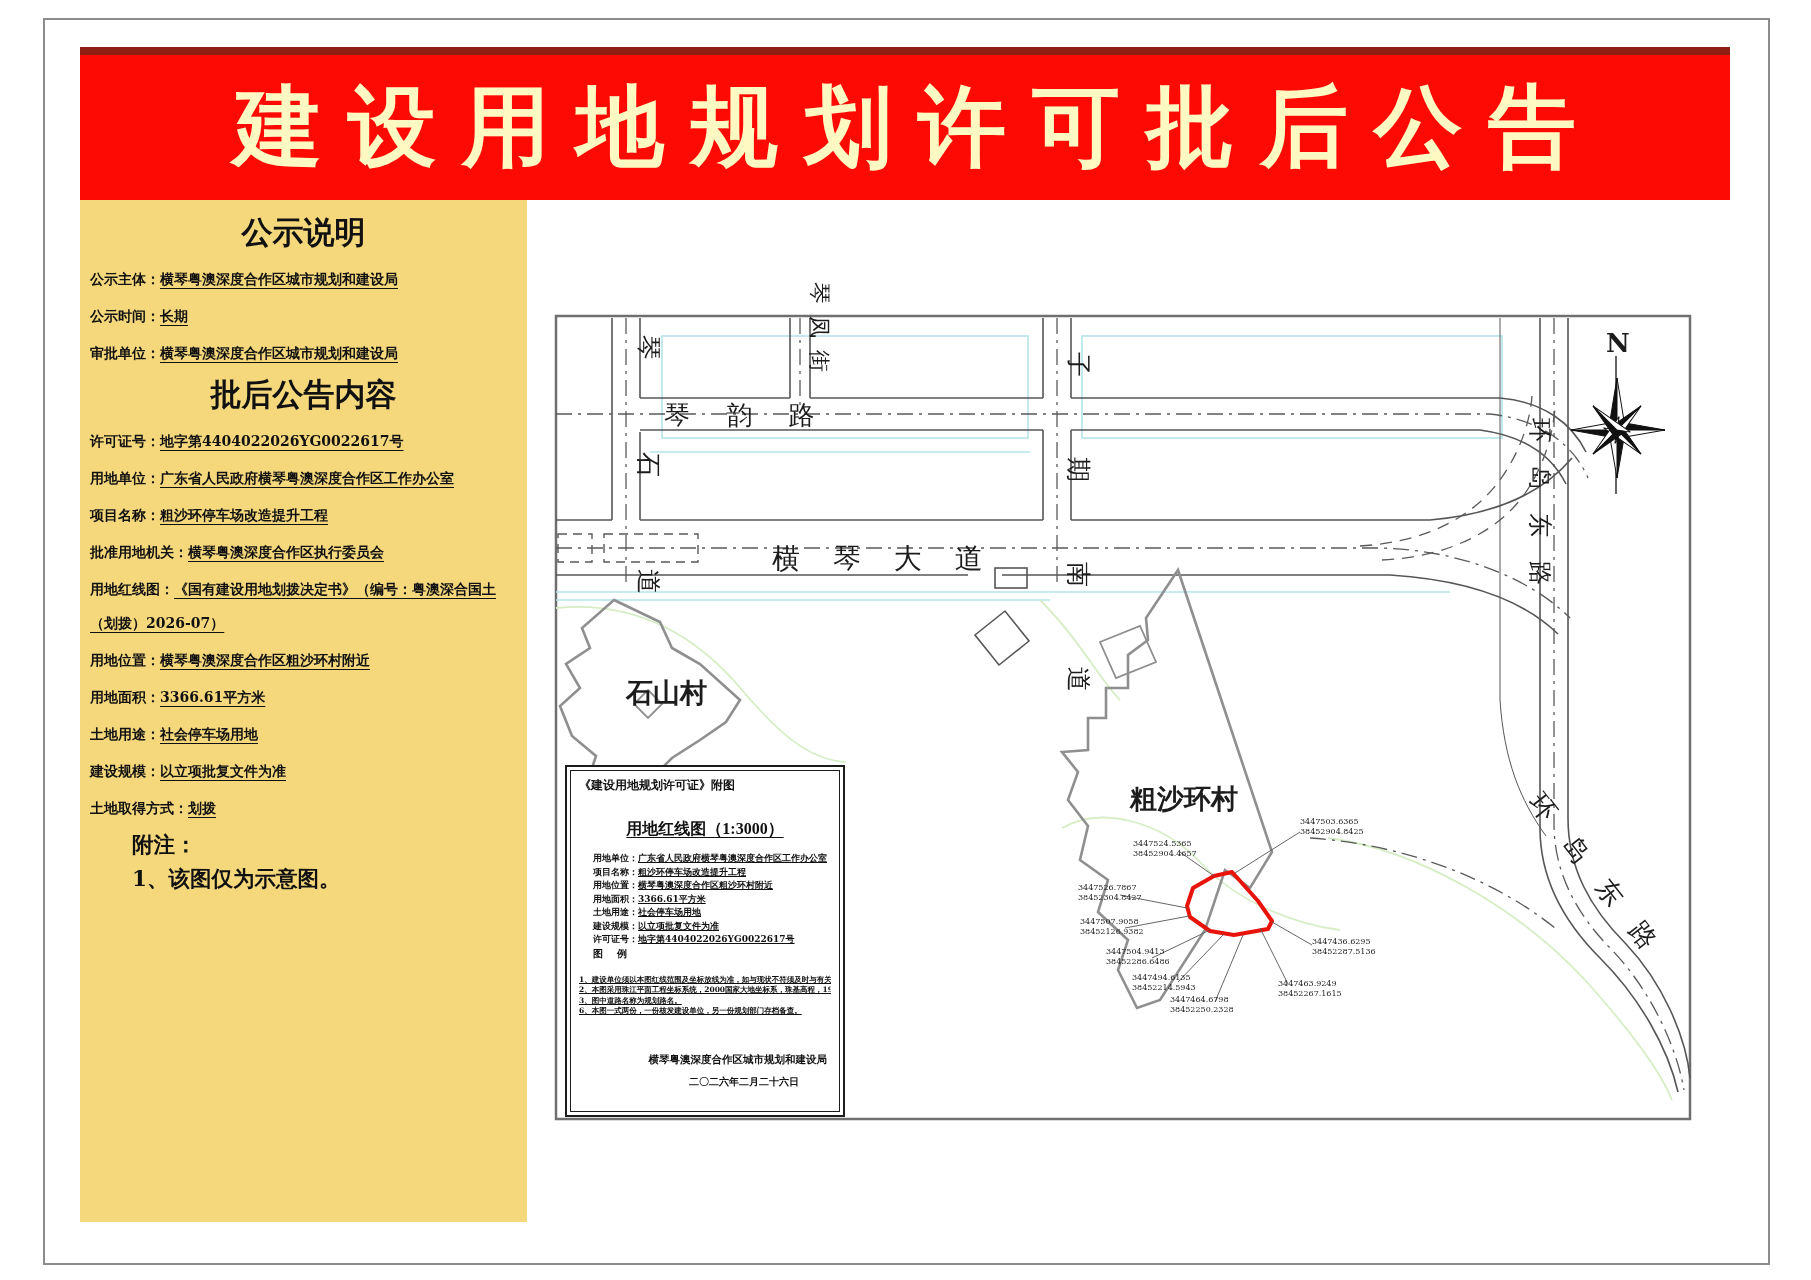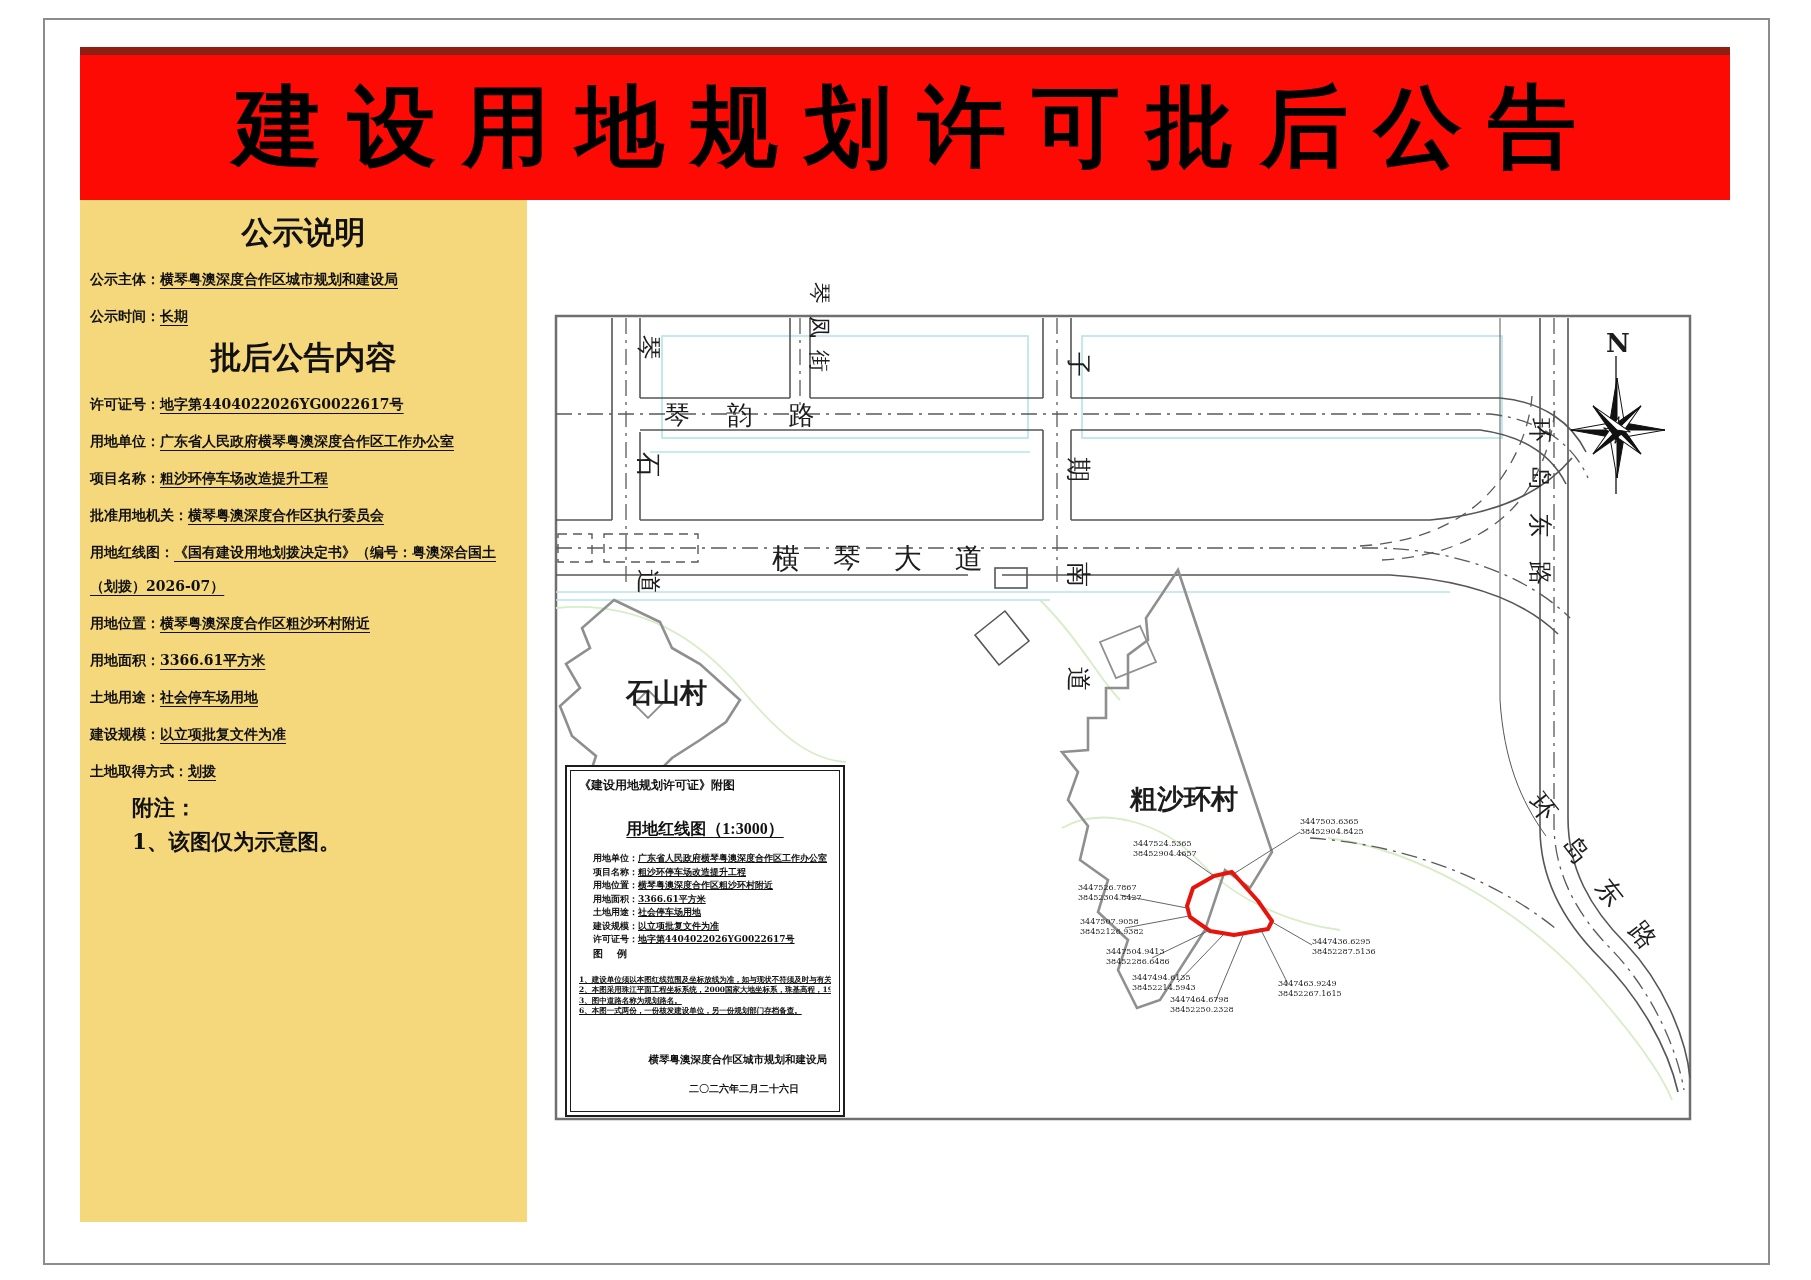--- a/index.html
+++ b/index.html
@@ -3,21 +3,21 @@
 <meta charset="utf-8">
 <style>
   html,body{margin:0;padding:0;background:#fff;}
   #page{position:relative;width:1811px;height:1280px;background:#fff;overflow:hidden;
         font-family:"DejaVu Serif","Liberation Serif",serif;color:#111;}
   #page-border{position:absolute;left:43px;top:18px;width:1723px;height:1243px;
         border:2px solid #8c8c8c;background:#fff;}
   
   #banner{position:absolute;left:80px;top:47px;width:1650px;height:153px;background:#fd0a04;
         border-top:8px solid #8e1f12;box-sizing:border-box;display:flex;align-items:center;justify-content:center;}
-  #banner .title{font-size:88px;font-weight:700;letter-spacing:26px;color:#000000;white-space:nowrap;
+  #banner .title{font-size:88px;font-weight:700;letter-spacing:26px;color:#fef9c3;white-space:nowrap;
         text-indent:26px;}
   
   #sidebar{position:absolute;left:80px;top:200px;width:447px;height:1022px;background:#f6d87c;
         box-sizing:border-box;padding:8px 10px 0 10px;}
   #sidebar .sec{font-size:31px;font-weight:700;text-align:center;margin:4px 0 8px 0;}
   #sidebar .item{font-size:14px;font-weight:700;line-height:34px;margin-bottom:3px;}
   #sidebar .item .val{text-decoration:underline;text-underline-offset:4px;}
   #sidebar .noteline{font-size:21.5px;font-weight:700;line-height:34px;margin-left:42px;}
   
   #map-region{position:absolute;left:527px;top:200px;width:1203px;height:1022px;background:#fff;}
@@ -30,38 +30,39 @@
   #inset .hdr{font-size:12px;font-weight:700;}
   #inset .ttl{font-size:16px;font-weight:700;text-align:center;margin-top:25px;
         text-decoration:underline;text-underline-offset:3px;font-family:Liberation Serif, serif;}
   #inset .f{font-size:9px;font-weight:700;line-height:13.5px;white-space:nowrap;}
   #inset .f .val{text-decoration:underline;}
   #inset .fields{margin-top:12px;margin-left:14px;}
   #inset .legend{font-size:10px;font-weight:700;margin-left:14px;letter-spacing:14px;}
   #inset .notes{margin-top:14px;}
   #inset .nt{font-size:7.5px;font-weight:700;line-height:10.5px;text-decoration:underline;white-space:nowrap;overflow:hidden;}
   #inset .agency{position:absolute;right:12px;bottom:44px;font-size:10.5px;font-weight:700;}
-  #inset .date{position:absolute;right:40px;bottom:15px;font-size:10px;font-weight:700;margin-top:29px;}
+  #inset .date{position:absolute;right:40px;bottom:22px;font-size:10px;font-weight:700;margin-top:29px;}
   text{font-family:"DejaVu Serif","Liberation Serif",serif;fill:#1c1c1c;}
   .coordlbl{font-size:8px;}
 </style>
 </head>
 <body>
 
 <div id="page">
   <div id="page-border"></div>
 
   <div id="banner">
     <div class="title">建设用地规划许可批后公告</div>
   </div>
 
   <div id="sidebar">
     <div class="sec">公示说明</div>
     <div class="item"><span class="lbl">公示主体：</span><span class="val">横琴粤澳深度合作区城市规划和建设局</span></div>
     <div class="item"><span class="lbl">公示时间：</span><span class="val">长期</span></div>
+    <div class="item"><span class="lbl">审批单位：</span><span class="val">横琴粤澳深度合作区城市规划和建设局</span></div>
     <div class="sec">批后公告内容</div>
     <div class="item"><span class="lbl">许可证号：</span><span class="val">地字第4404022026YG0022617号</span></div>
     <div class="item"><span class="lbl">用地单位：</span><span class="val">广东省人民政府横琴粤澳深度合作区工作办公室</span></div>
     <div class="item"><span class="lbl">项目名称：</span><span class="val">粗沙环停车场改造提升工程</span></div>
     <div class="item"><span class="lbl">批准用地机关：</span><span class="val">横琴粤澳深度合作区执行委员会</span></div>
     <div class="item"><span class="lbl">用地红线图：</span><span class="val">《国有建设用地划拨决定书》（编号：粤澳深合国土（划拨）2026-07）</span></div>
     <div class="item"><span class="lbl">用地位置：</span><span class="val">横琴粤澳深度合作区粗沙环村附近</span></div>
     <div class="item"><span class="lbl">用地面积：</span><span class="val">3366.61平方米</span></div>
     <div class="item"><span class="lbl">土地用途：</span><span class="val">社会停车场用地</span></div>
     <div class="item"><span class="lbl">建设规模：</span><span class="val">以立项批复文件为准</span></div>

